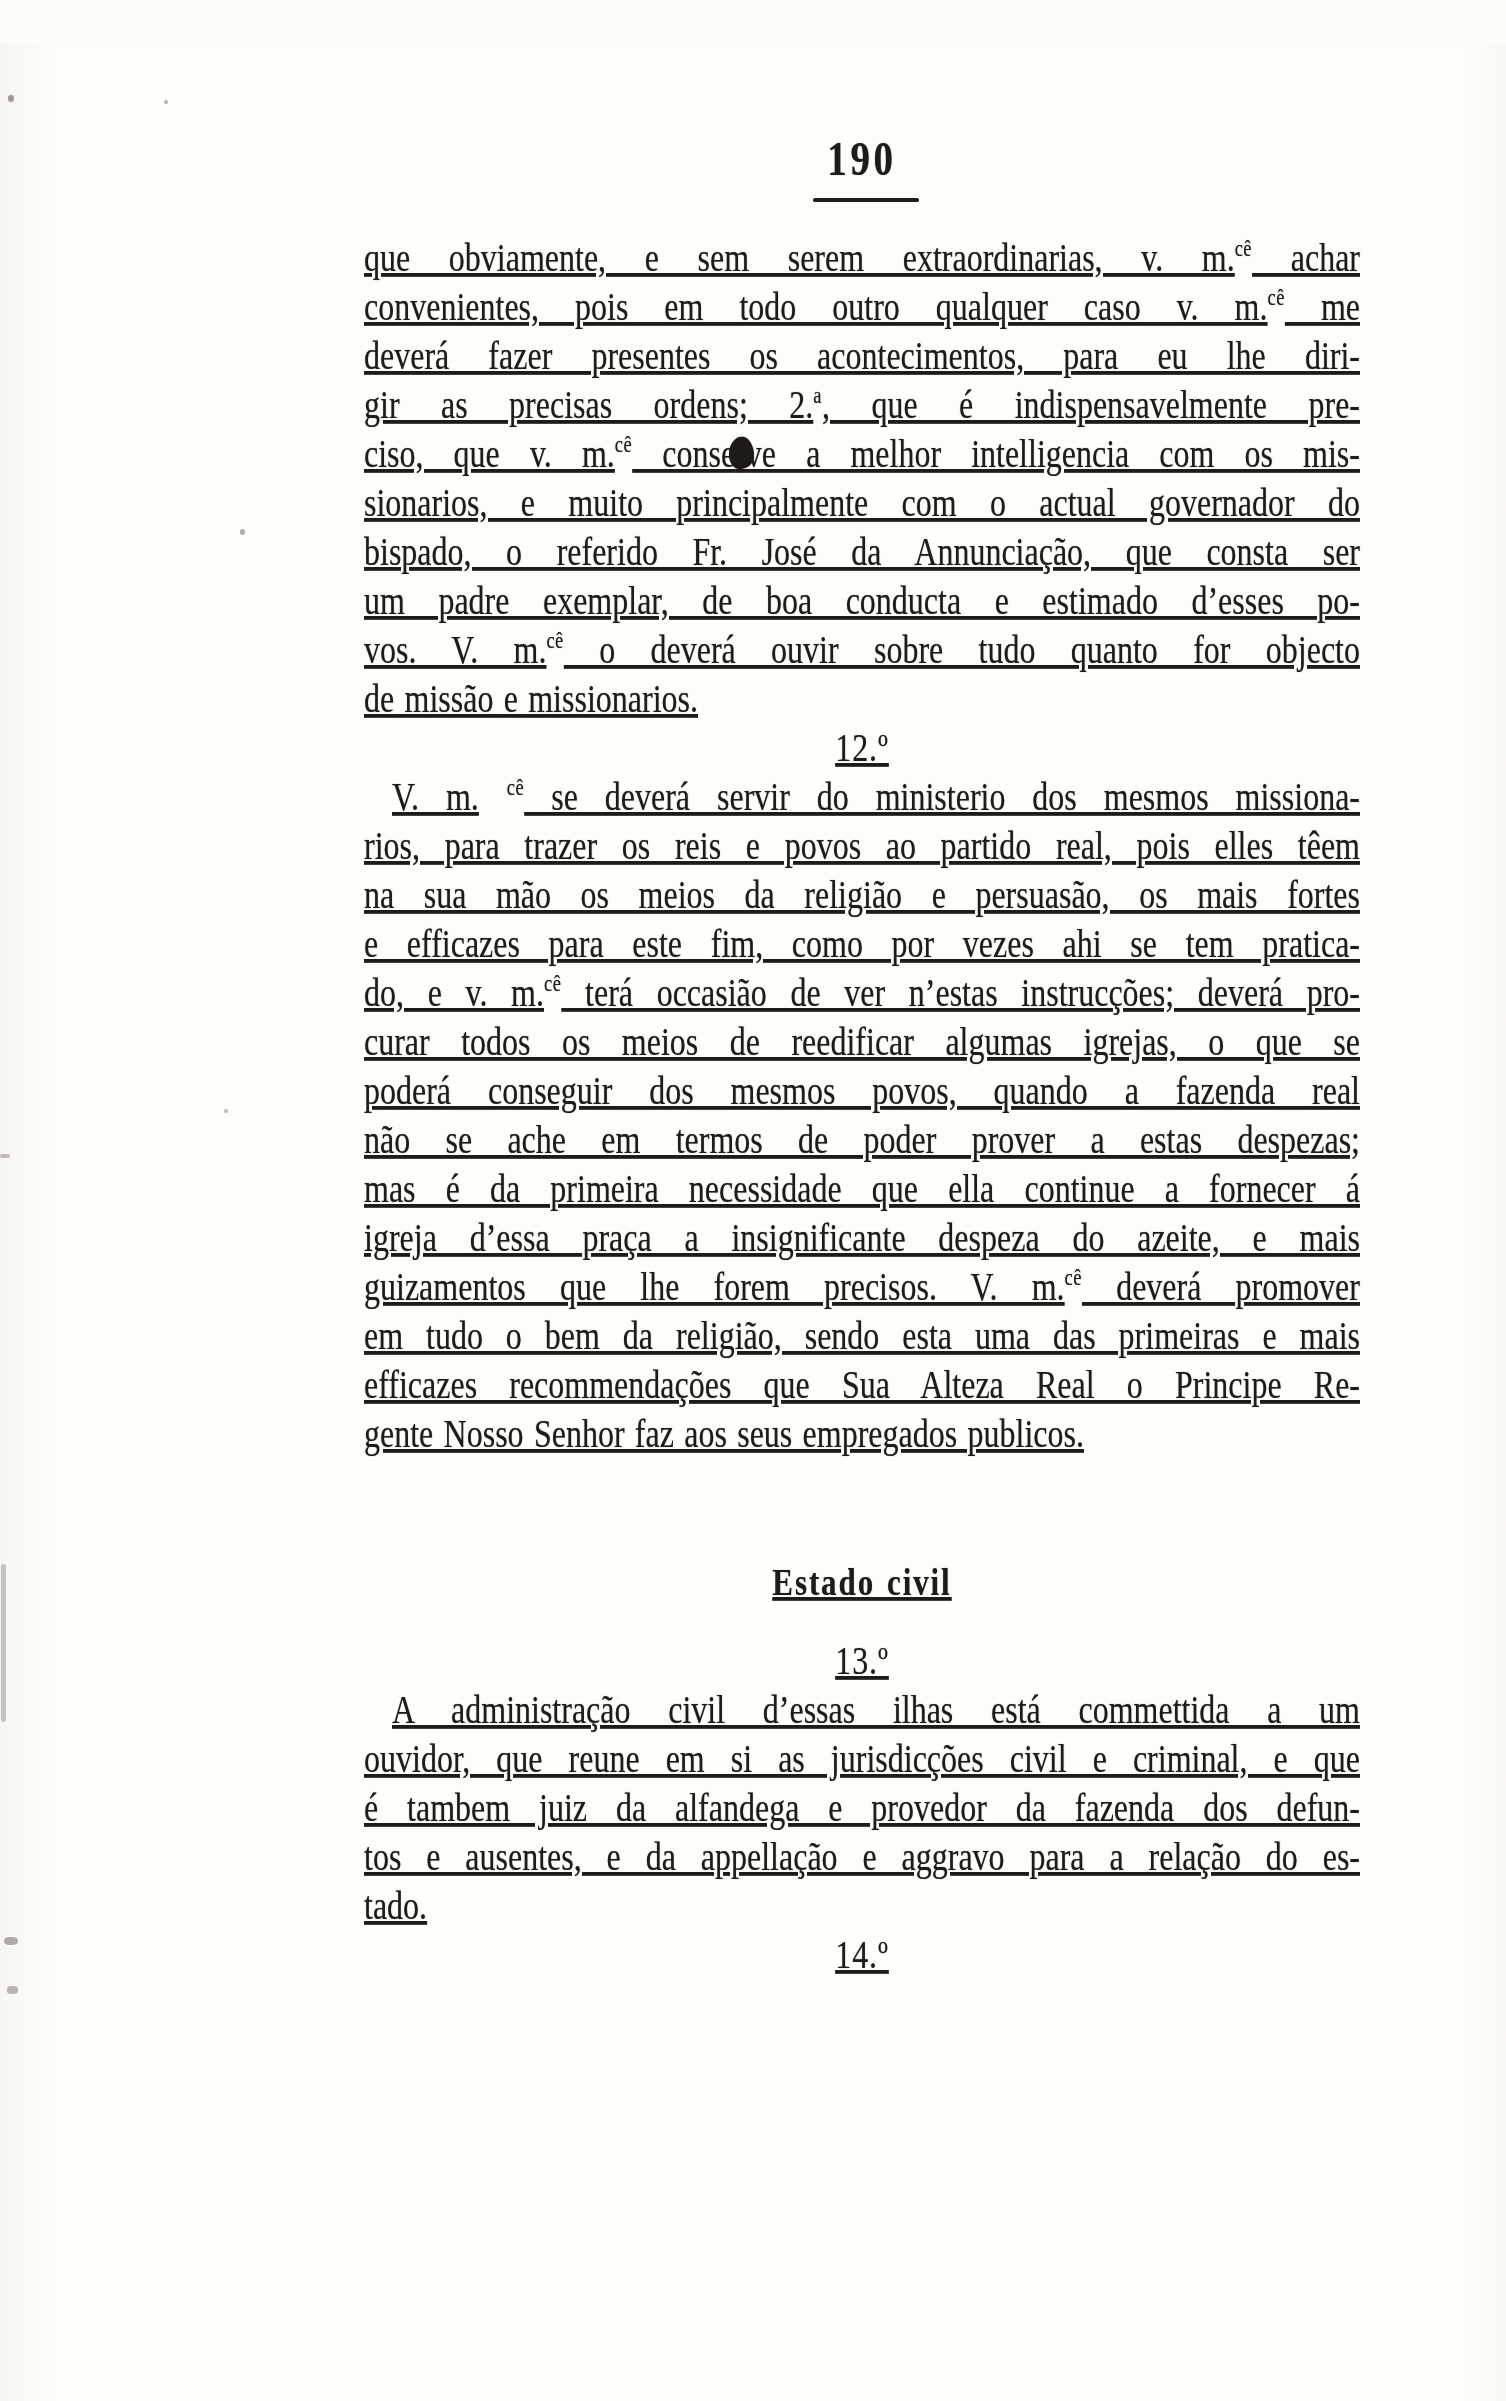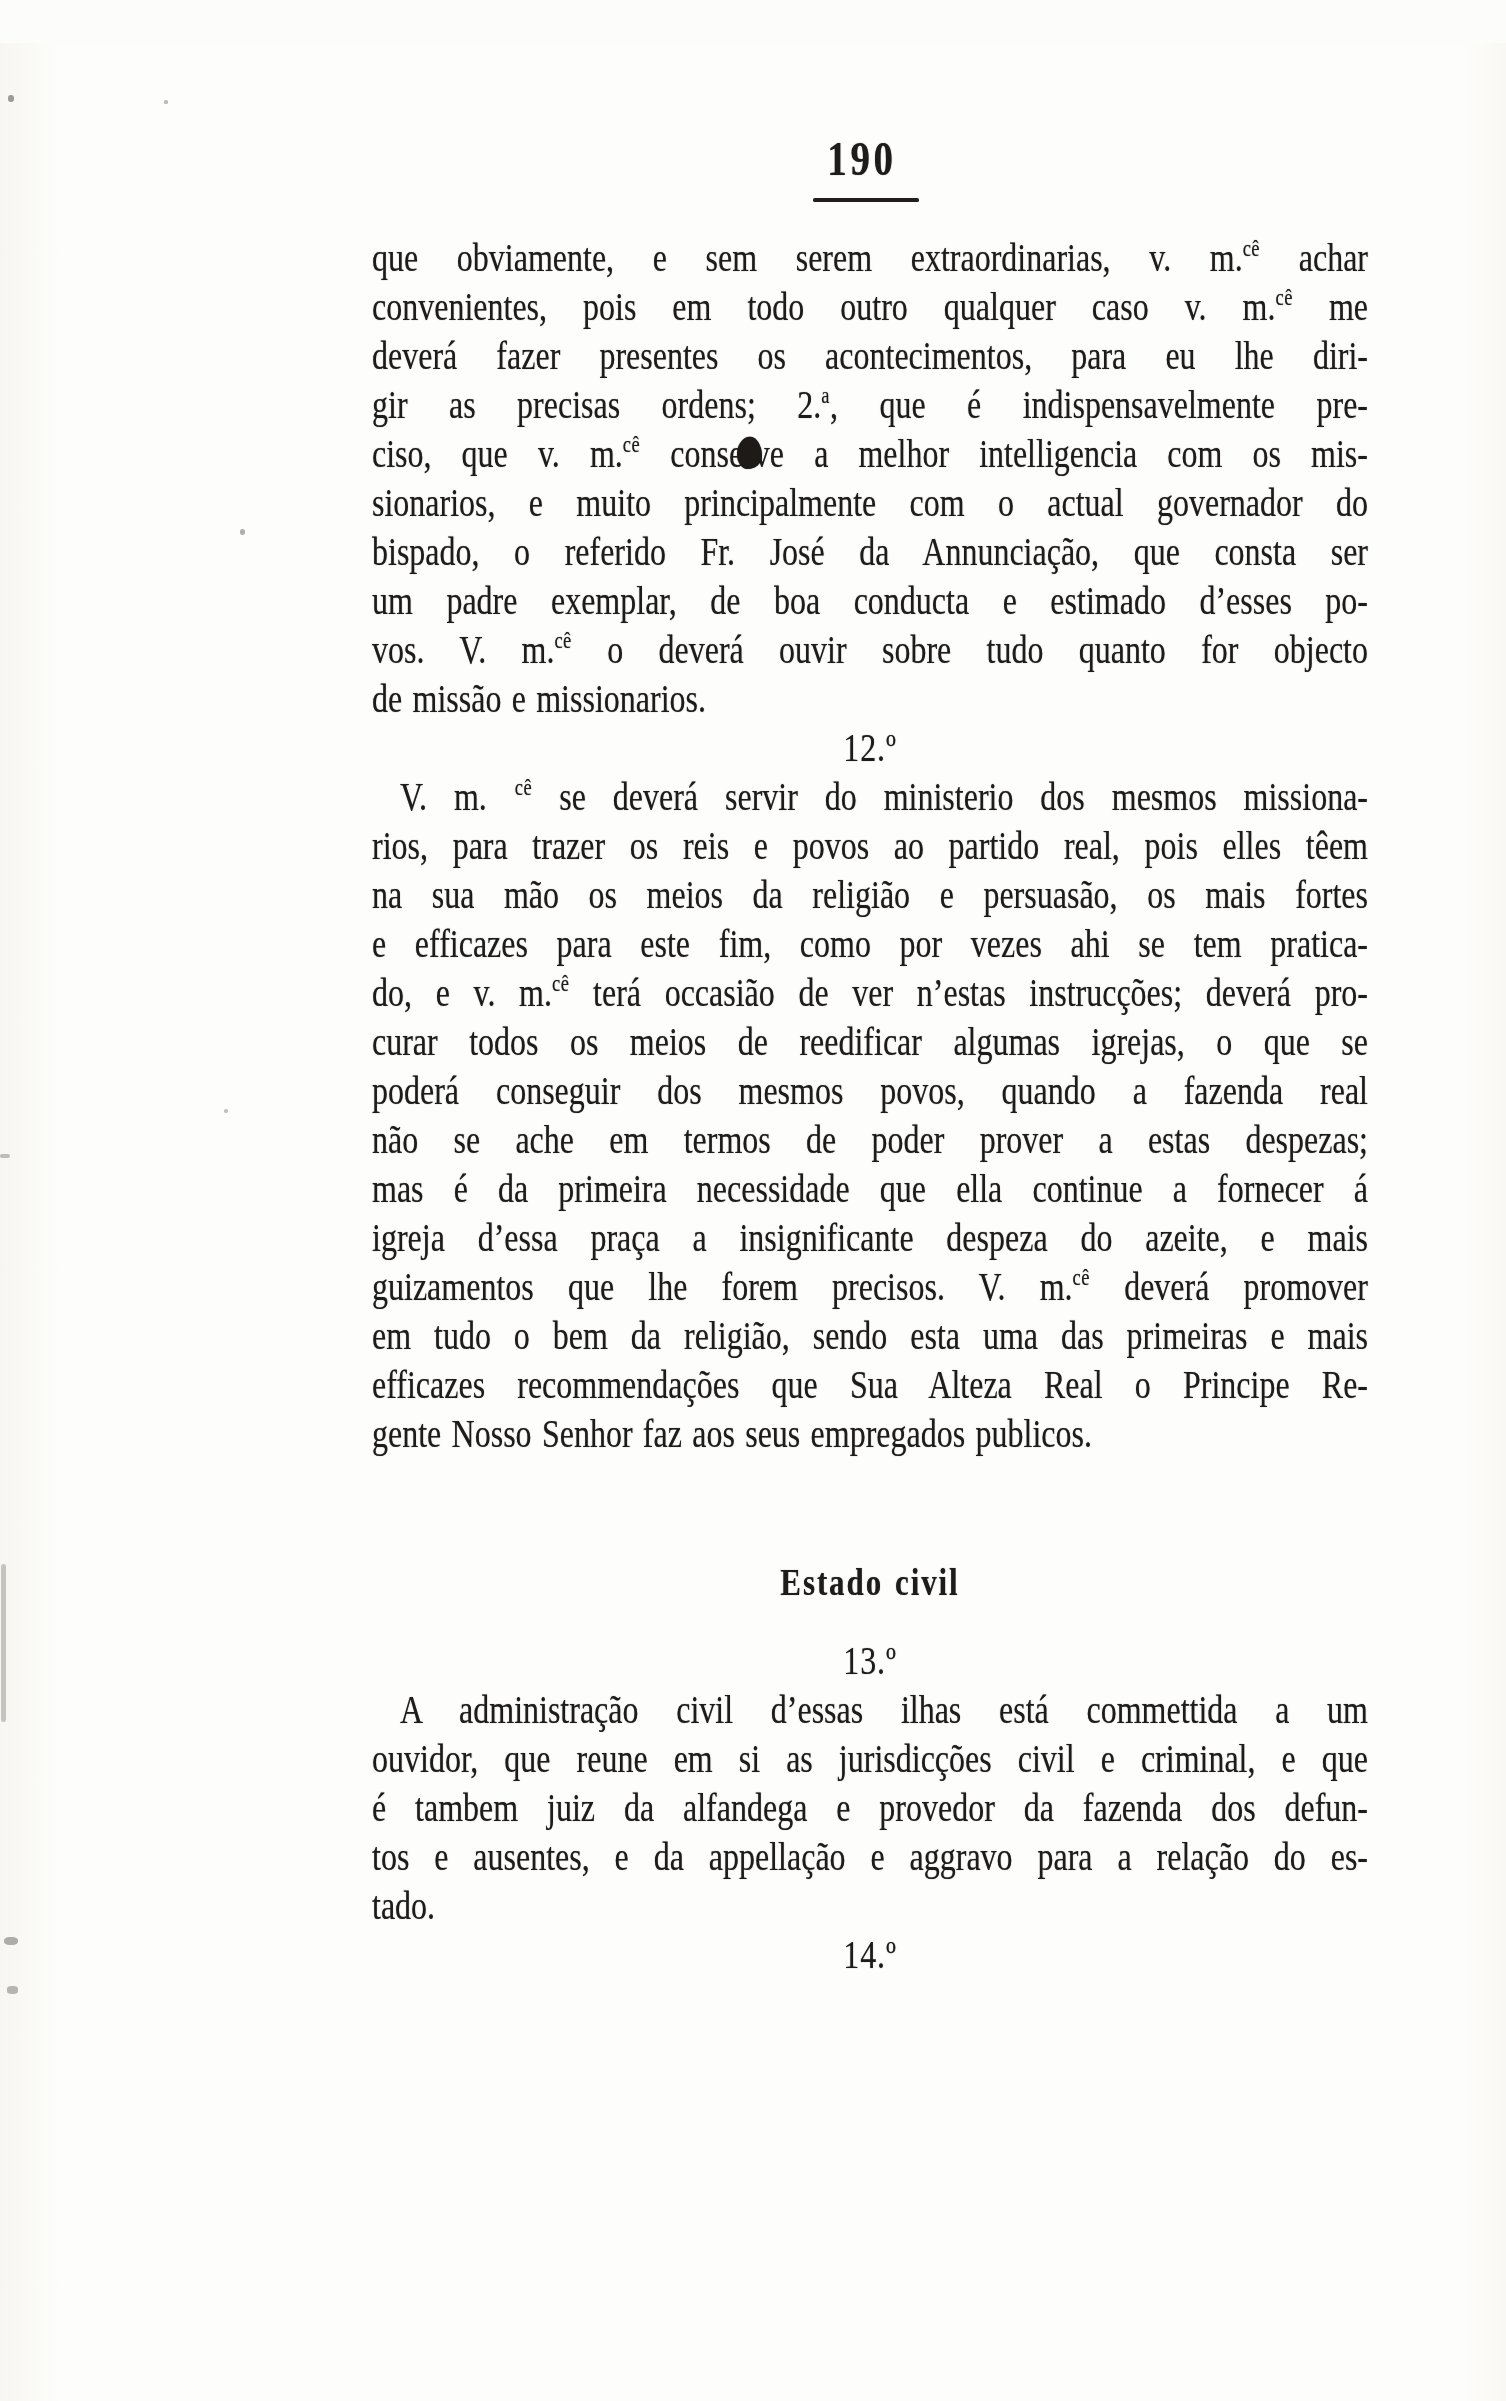--- a/index.html
+++ b/index.html
@@ -29,25 +29,26 @@
   .folio-rule {
     position: absolute;
     top: 155px; left: 813px;
     width: 106px; height: 3.7px;
     background: #211e1c;
     border-radius: 1.9px / 50%;
   }
   
   .column {
     position: absolute;
-    left: 372px; top: 190px; width: 996px;
+    left: 364px; top: 190px; width: 996px;
     font-size: 32px;
     line-height: 49px;
     word-spacing: 2.3px;
     text-shadow: 0 0 0.9px rgba(30,27,24,.55);
+    text-decoration: underline;
   }
   .line {
     height: 49px;
     text-align: justify;
     text-align-last: justify;
     transform: scaleY(1.24);
     white-space: nowrap;
   }
   .line.last { text-align-last: left; white-space: normal; }
   .line.ind { text-indent: 28px; }

